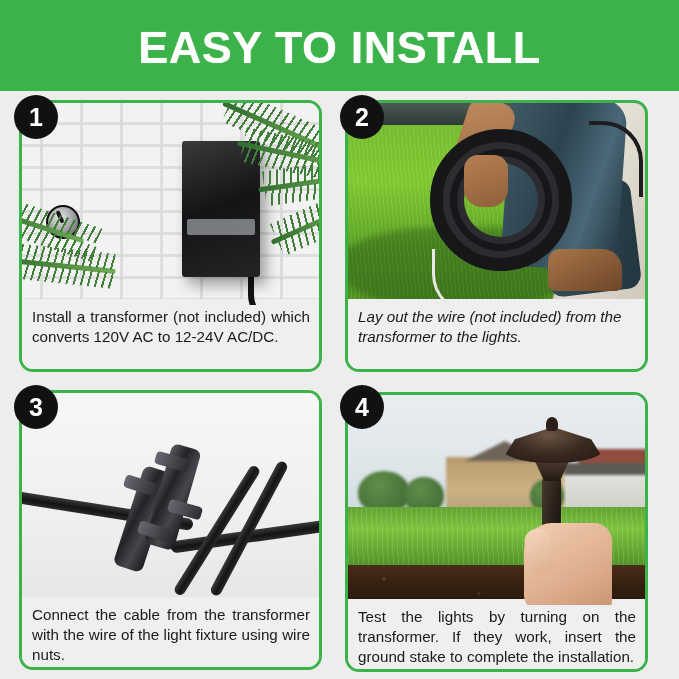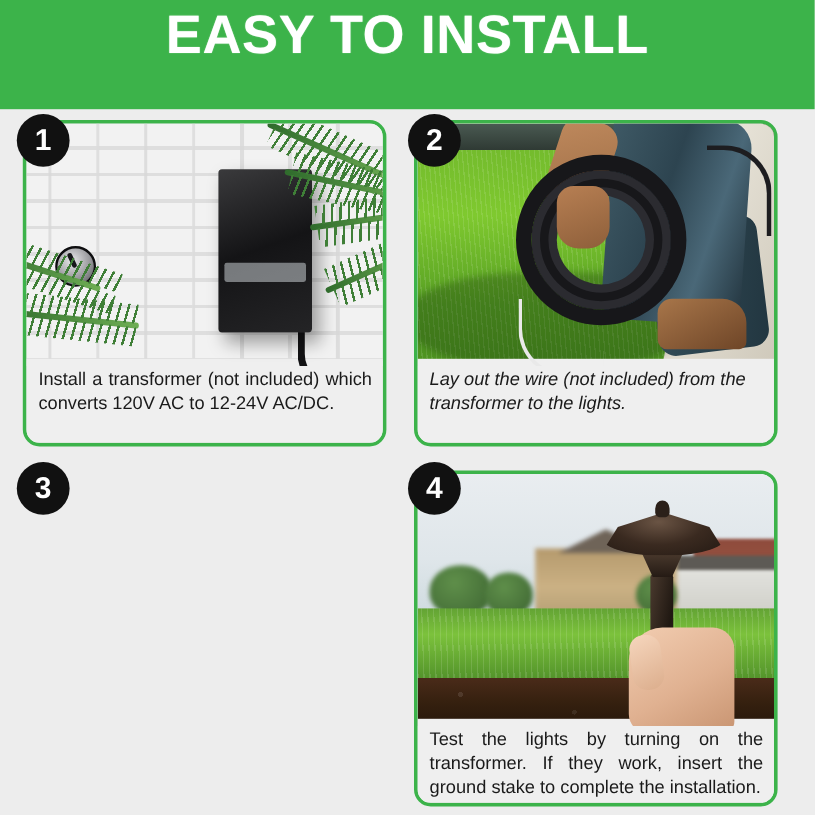--- a/index.html
+++ b/index.html
@@ -20,21 +20,21 @@
     position: absolute;
     left: 0; top: 0;
     width: 679px;
     height: 91px;
     background: #3cb34a;
     display: flex;
     flex-direction: column;
     align-items: center;
     justify-content: flex-start;
     box-sizing: border-box;
-    padding-top: 4px;
+    padding-top: 23px;
   }
   .banner-title {
     color: #ffffff;
     font-size: 45px;
     font-weight: bold;
     letter-spacing: 0.5px;
     line-height: 50px;
     white-space: nowrap;
     text-shadow: 0 0 1px rgba(255,255,255,0.6);
   }
@@ -513,20 +513,36 @@
       <div class="arm"></div>
       <div class="boot"></div>
       <div class="coil"></div>
       <div class="hand"></div>
       <div class="wire-out"></div>
       <div class="wire-right"></div>
     </div>
     <div class="caption">Lay out the wire (not included) from the transformer to the lights.</div>
   </div>
 
+  <div class="card c3">
+    <div class="photo">
+      <div class="white-bg"></div>
+      <div class="cable cable-l"></div>
+      <div class="cable cable-r"></div>
+      <div class="cable cable-d1"></div>
+      <div class="cable cable-d2"></div>
+      <div class="connector conn-a"></div>
+      <div class="connector conn-b"></div>
+      <div class="conn-ring ring-a1"></div>
+      <div class="conn-ring ring-a2"></div>
+      <div class="conn-ring ring-b1"></div>
+      <div class="conn-ring ring-b2"></div>
+    </div>
+    <div class="caption">Connect the cable from the transformer with the wire of the light fixture using wire nuts.</div>
+  </div>
 
   <div class="card c4">
     <div class="photo">
       <div class="sky4"></div>
       <div class="house-b"></div>
       <div class="house-c"></div>
       <div class="house-a"></div>
       <div class="tree4 t1"></div>
       <div class="tree4 t2"></div>
       <div class="tree4 t3"></div>

